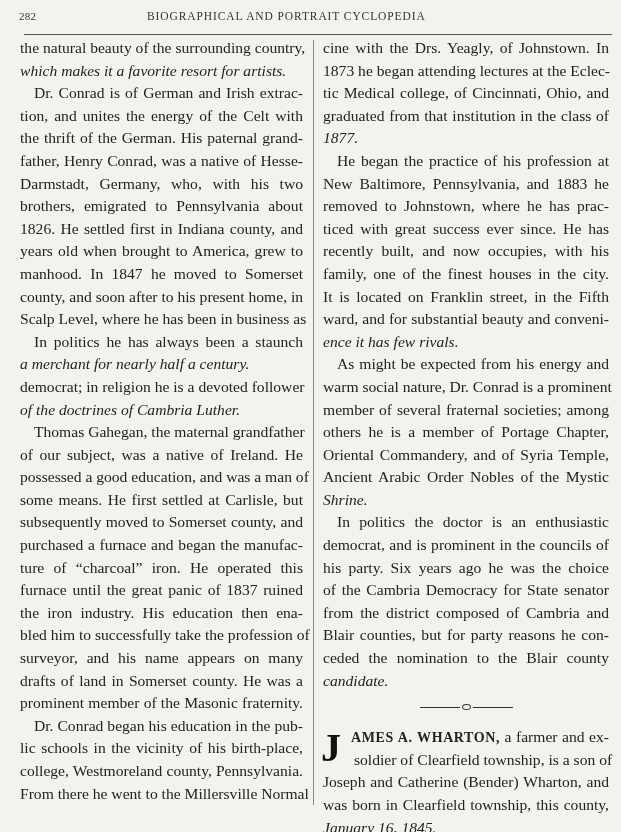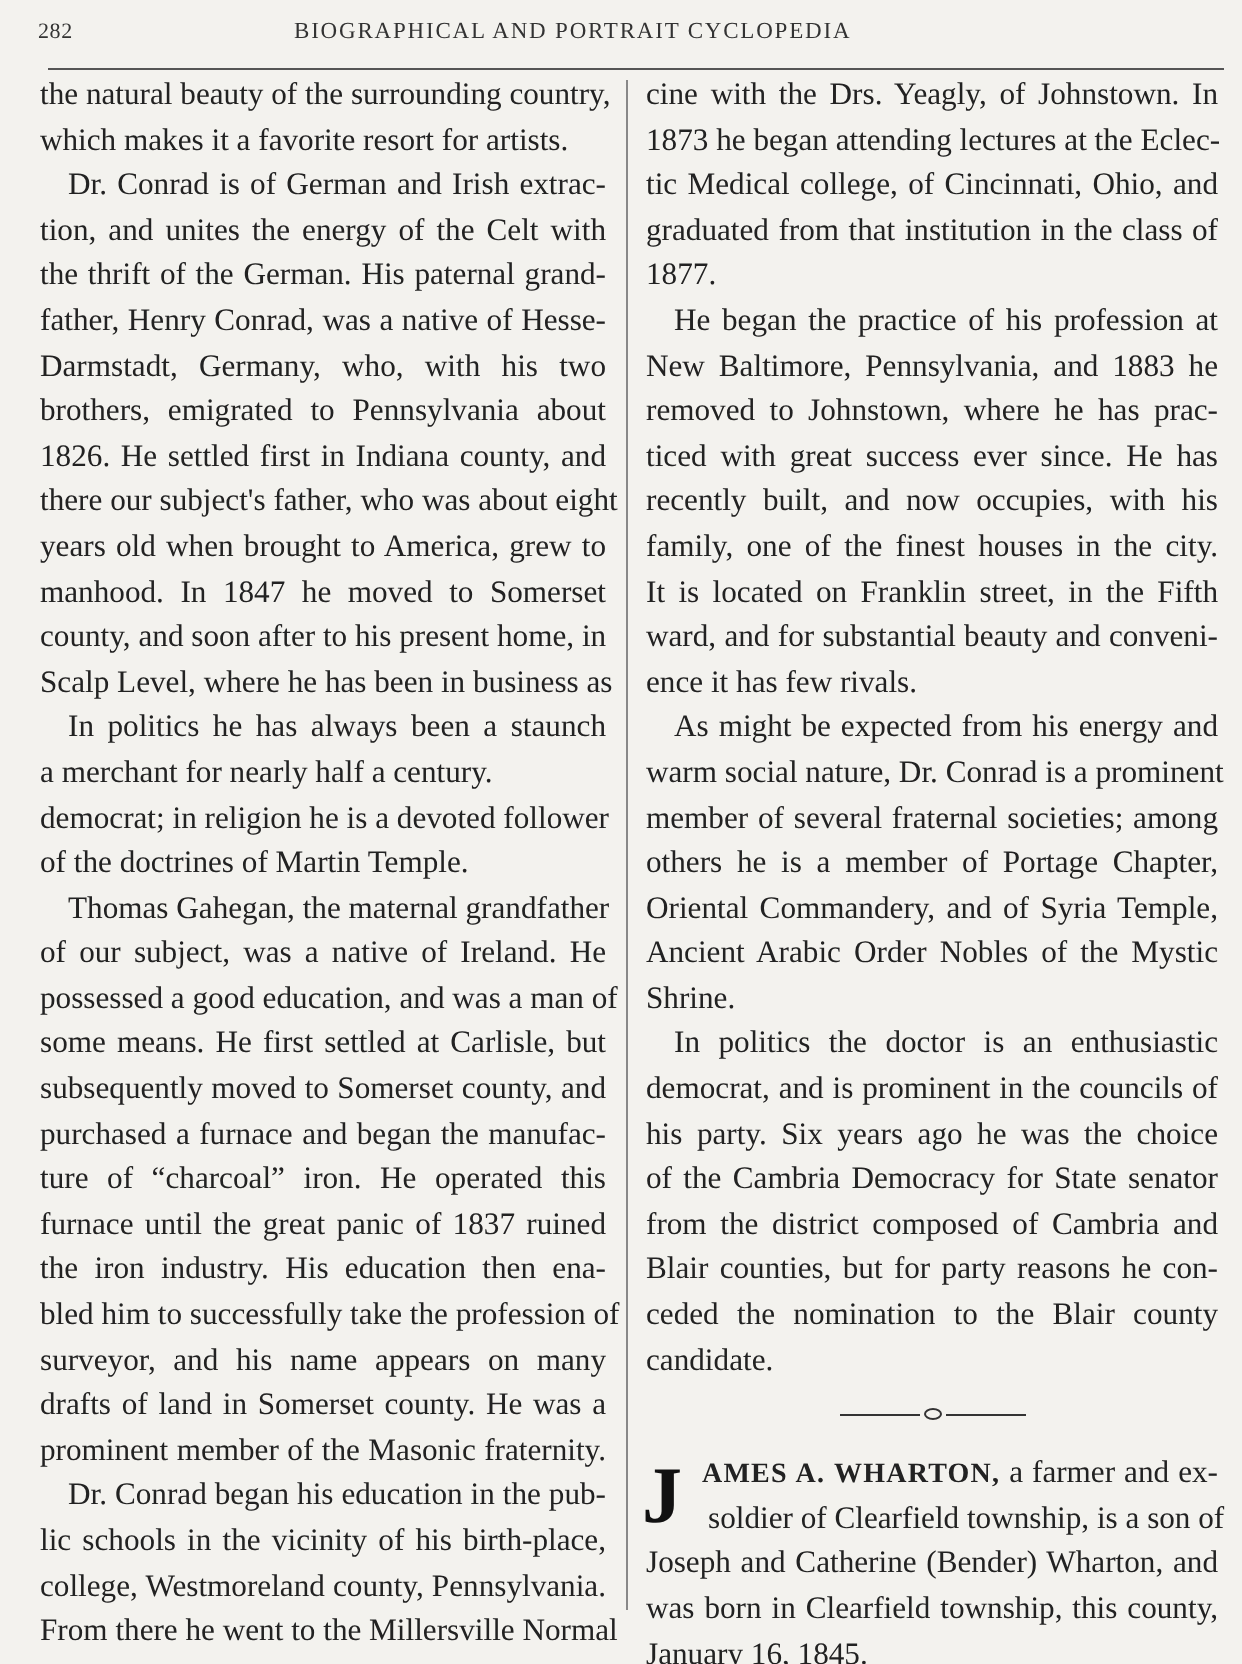--- a/index.html
+++ b/index.html
@@ -33,21 +33,21 @@
     position: absolute; top: 37px;
     font-size: 15.6px; line-height: 22.6px;
   }
   .col.left { left: 20px; width: 283px; }
   .col.right { left: 323px; width: 286px; }
   .line {
     display: block; white-space: nowrap;
     text-align: justify; text-align-last: justify;
     height: 22.6px;
   }
-  .line.last { text-align-last: left; }
+  .line.last { text-align-last: left; font-style: italic; }
   .line.indent { padding-left: 14px; }
   .ornament {
     display: flex; align-items: center; justify-content: center;
     height: 26px; margin: 2px 0 6px 0;
   }
   .ornament .bar { width: 40px; height: 1px; background: #333; }
   .ornament .dot {
     width: 7px; height: 4px; border: 1px solid #333; border-radius: 50%;
     margin: 0 2px;
   }
@@ -76,29 +76,28 @@
 <div class="col left">
   <span class="line">the natural beauty of the surrounding country,</span>
   <span class="line last">which makes it a favorite resort for artists.</span>
   <span class="line indent">Dr. Conrad is of German and Irish extrac-</span>
   <span class="line">tion, and unites the energy of the Celt with</span>
   <span class="line">the thrift of the German.  His paternal grand-</span>
   <span class="line">father, Henry Conrad, was a native of Hesse-</span>
   <span class="line">Darmstadt, Germany, who, with his two</span>
   <span class="line">brothers, emigrated to Pennsylvania about</span>
   <span class="line">1826.  He settled first in Indiana county, and</span>
-  <span class="line">there our subject's father, who was about eight</span>
   <span class="line">years old when brought to America, grew to</span>
   <span class="line">manhood.  In 1847 he moved to Somerset</span>
   <span class="line">county, and soon after to his present home, in</span>
   <span class="line">Scalp Level, where he has been in business as</span>
   <span class="line indent">In politics he has always been a staunch</span>
   <span class="line last">a merchant for nearly half a century.</span>
   <span class="line">democrat; in religion he is a devoted follower</span>
-  <span class="line last">of the doctrines of Martin Temple.</span>
+  <span class="line last">of the doctrines of Cambria Luther.</span>
   <span class="line indent">Thomas Gahegan, the maternal grandfather</span>
   <span class="line">of our subject, was a native of Ireland.  He</span>
   <span class="line">possessed a good education, and was a man of</span>
   <span class="line">some means.  He first settled at Carlisle, but</span>
   <span class="line">subsequently moved to Somerset county, and</span>
   <span class="line">purchased a furnace and began the manufac-</span>
   <span class="line">ture of “charcoal” iron.  He operated this</span>
   <span class="line">furnace until the great panic of 1837 ruined</span>
   <span class="line">the iron industry.  His education then ena-</span>
   <span class="line">bled him to successfully take the profession of</span>

